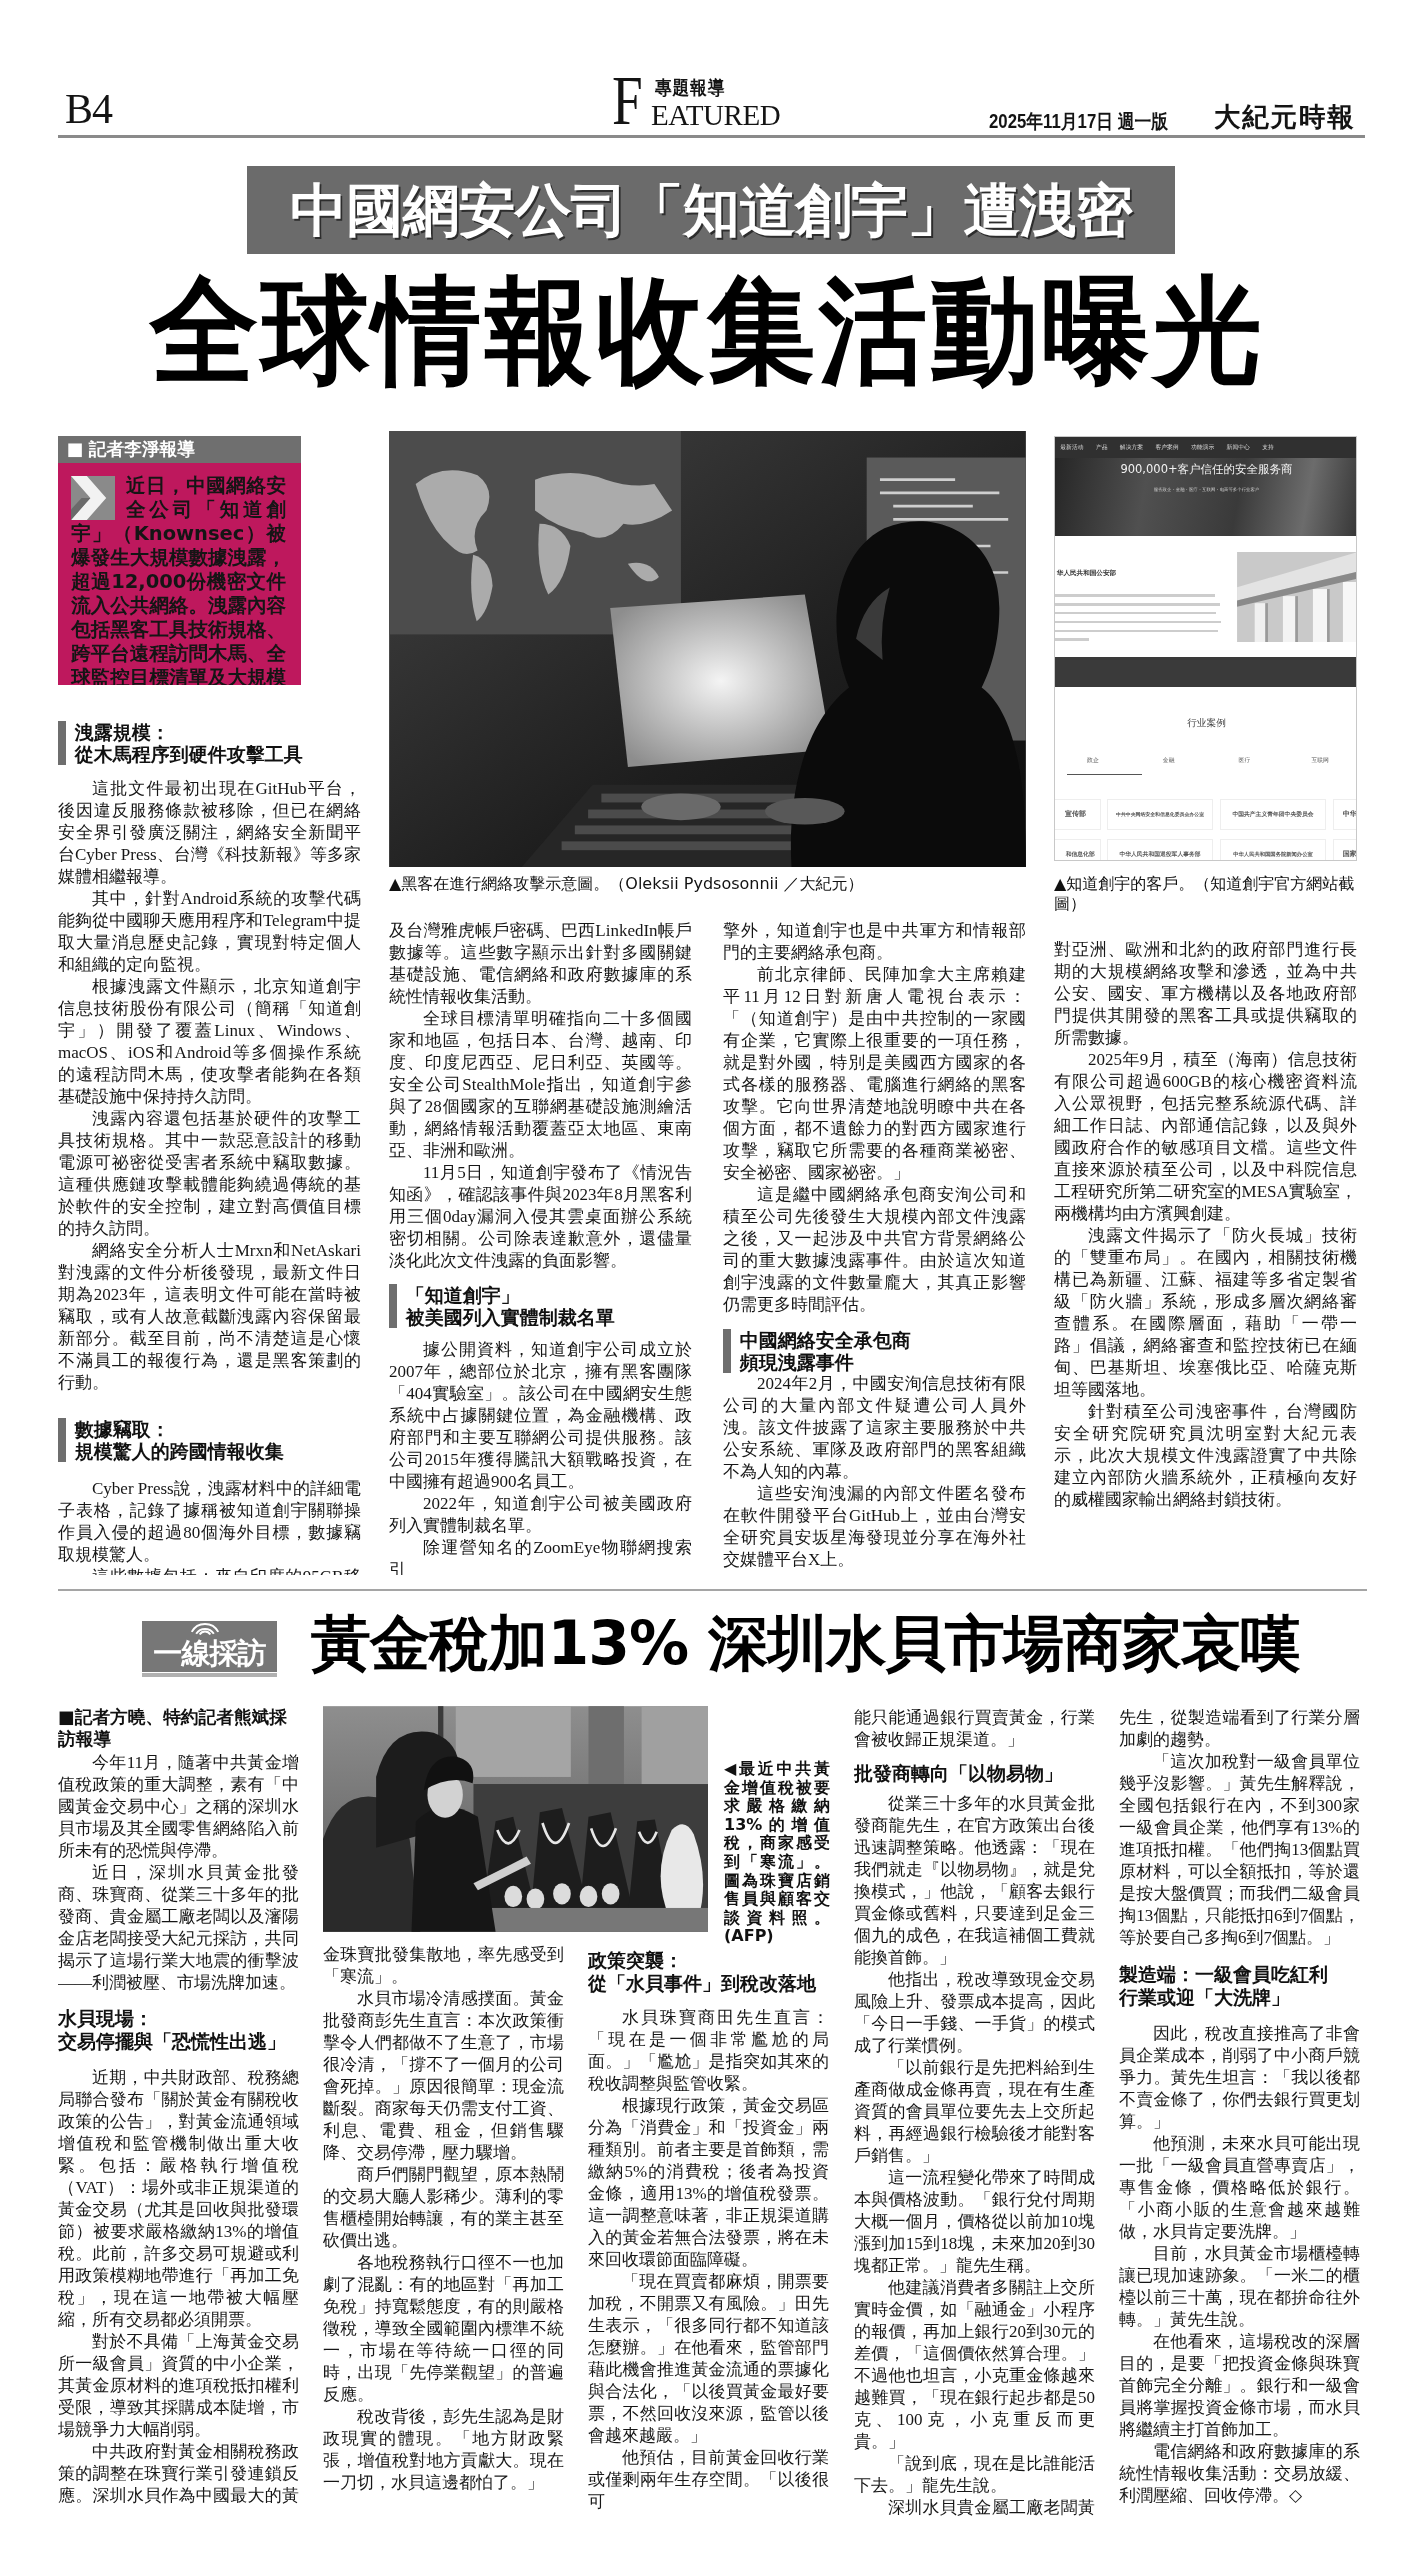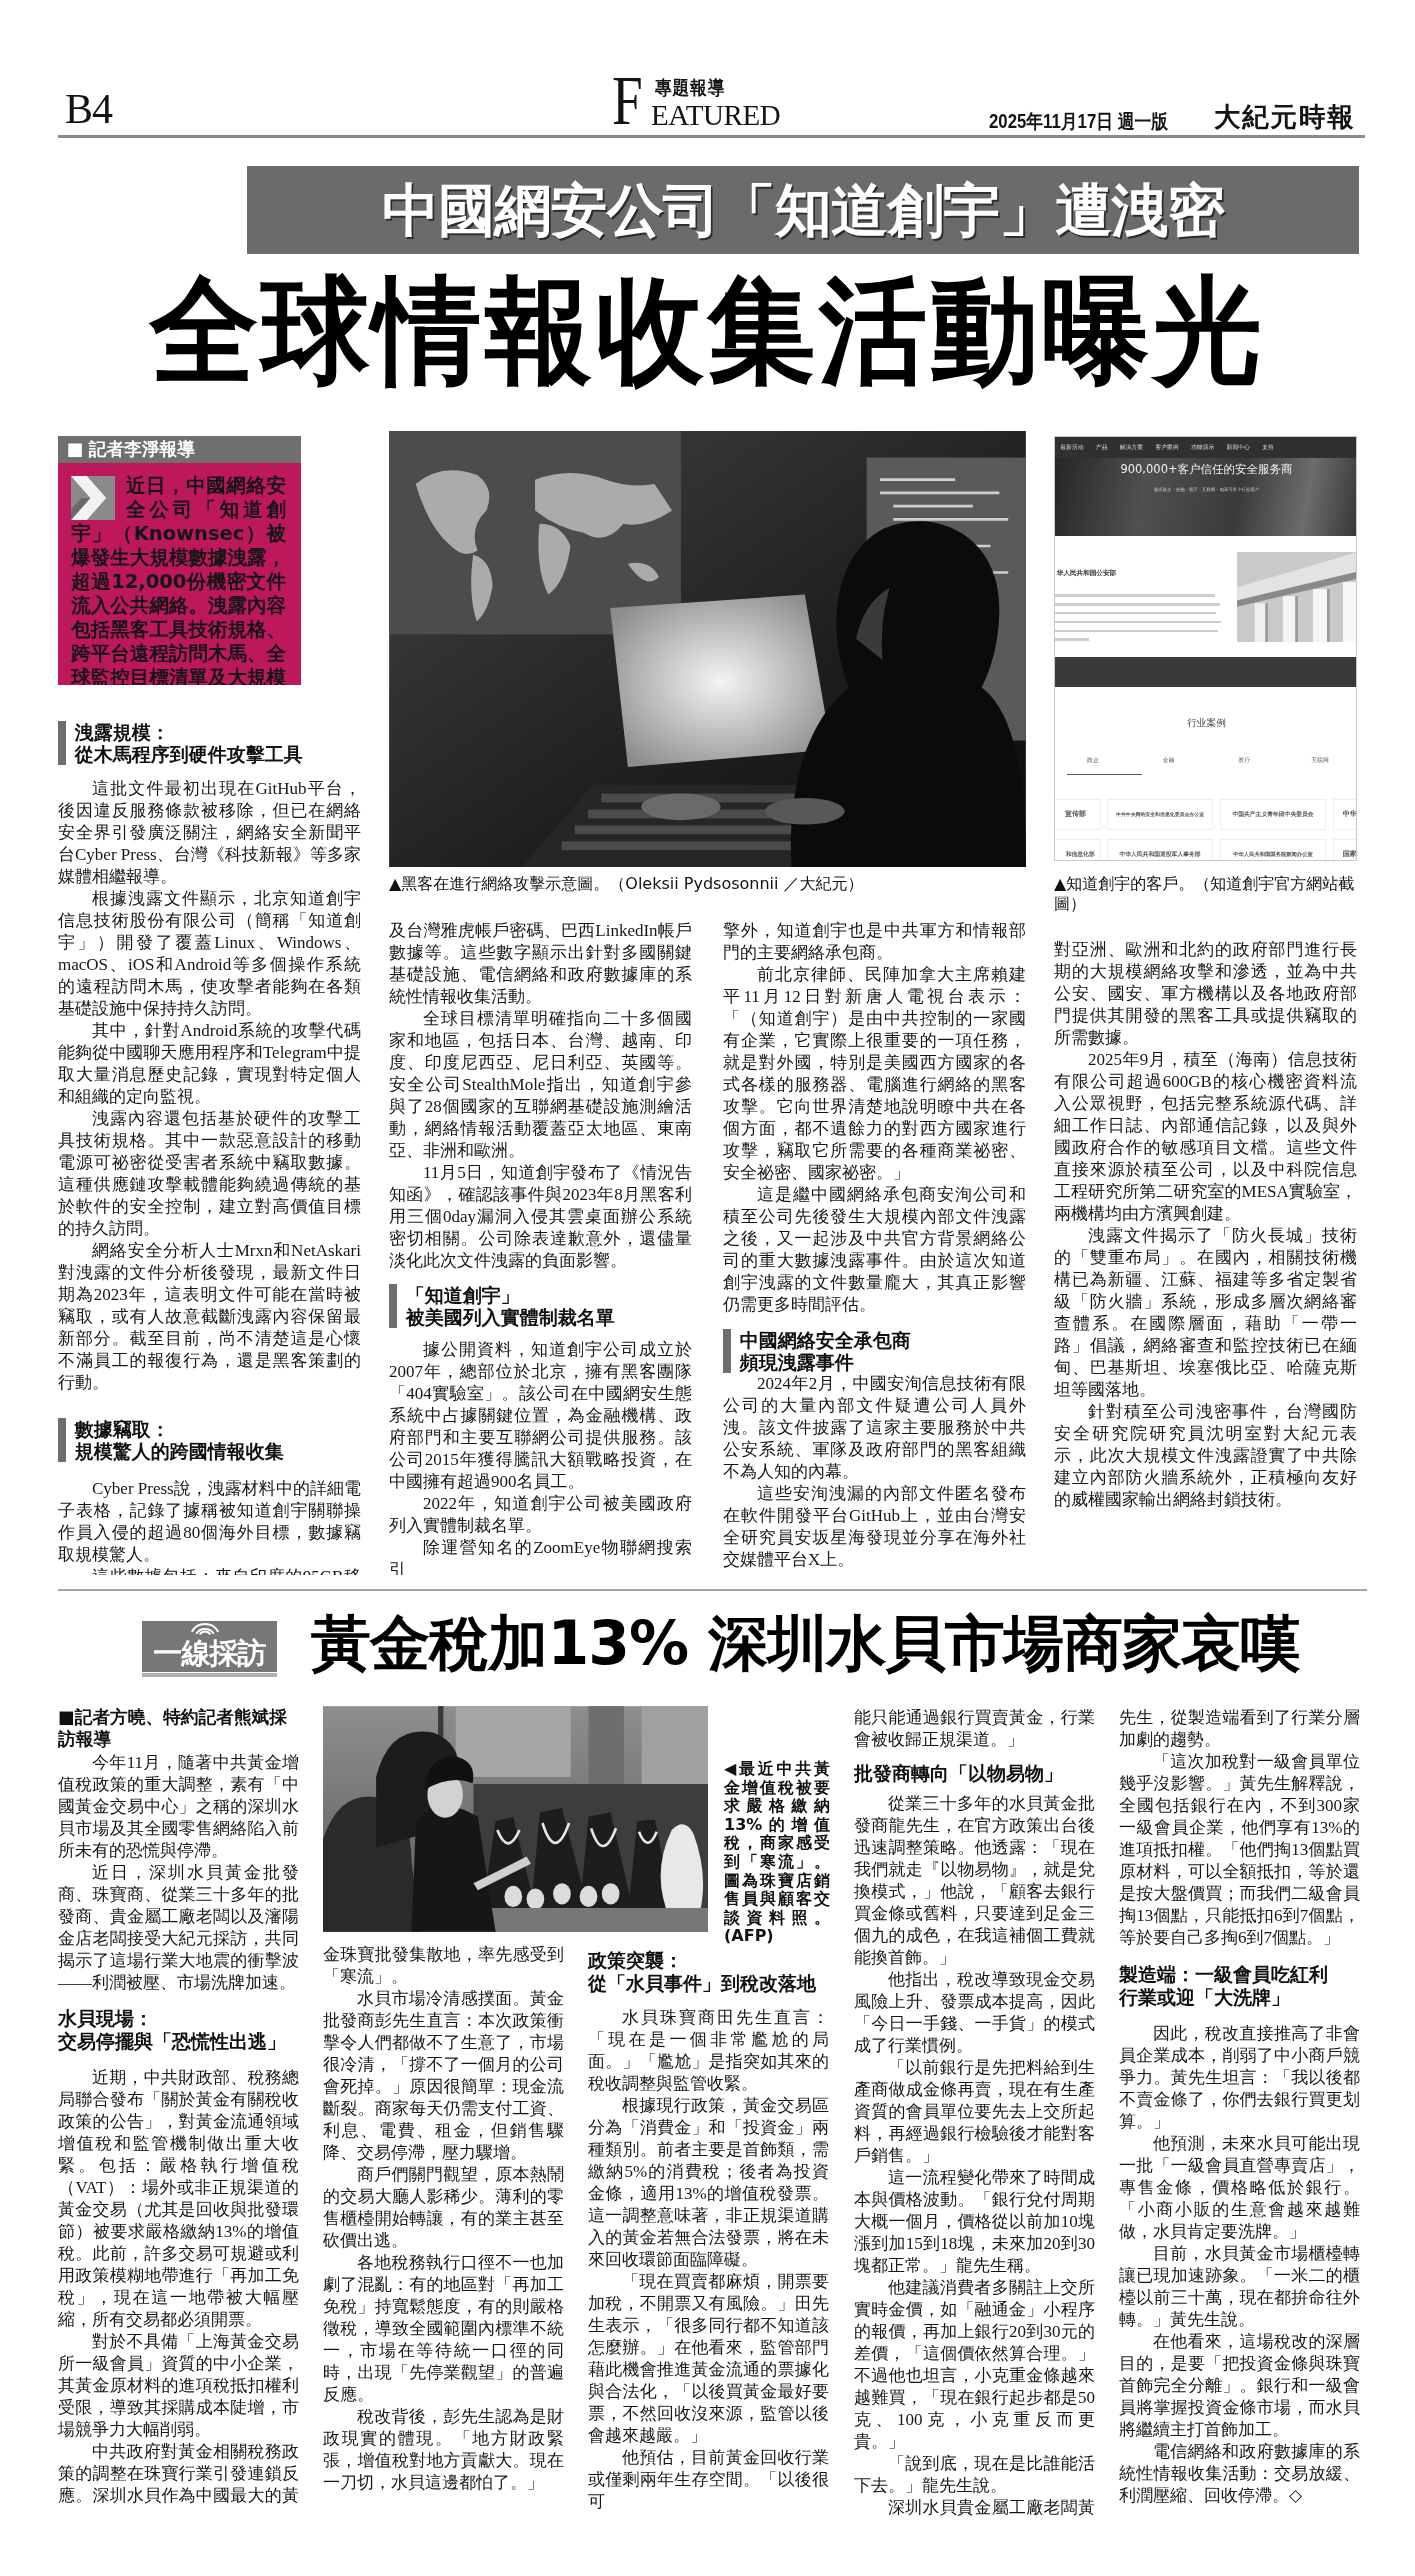--- a/index.html
+++ b/index.html
@@ -7,21 +7,21 @@
 body{position:relative;overflow:hidden;color:#141414;font-family:"Liberation Serif","DejaVu Serif",serif}
 .abs{position:absolute}
 
 .pg{left:65px;top:88px;font:42px/1 "Liberation Serif",serif;letter-spacing:-0.9px;white-space:nowrap}
 .secF{left:612px;top:67px;font:69px/1 "Liberation Serif",serif;transform:scaleX(.8);transform-origin:left top}
 .secCn{left:655px;top:79px;font:bold 18.6px/1 "DejaVu Sans",sans-serif;letter-spacing:0.9px;white-space:nowrap;transform:scaleX(.9);transform-origin:left top}
 .secEn{left:651px;top:101px;font:29px/1 "Liberation Serif",serif;letter-spacing:-0.4px;white-space:nowrap}
 .date{left:989px;top:112px;font:bold 19.5px/1 "Liberation Sans",sans-serif;transform:scaleX(.86);transform-origin:left top;white-space:nowrap}
 .mast{left:1214px;top:104px;font:bold 26.5px/1 "DejaVu Serif",serif;letter-spacing:1.8px;white-space:nowrap}
 .hrule{left:58px;top:135px;width:1307px;height:2.7px;background:#8a8a8a}
-.kicker{left:247px;top:166px;width:1112px;height:88px;background:#6b6b6b;color:#fff;font:bold 57px/88px "DejaVu Sans",sans-serif;text-align:center;text-shadow:1.8px 1.8px 0 #2d2d2d;white-space:nowrap;letter-spacing:-0.9px;overflow:hidden}
+.kicker{left:247px;top:166px;width:928px;height:88px;background:#6b6b6b;color:#fff;font:bold 57px/88px "DejaVu Sans",sans-serif;text-align:center;text-shadow:1.8px 1.8px 0 #2d2d2d;white-space:nowrap;letter-spacing:-0.9px;overflow:hidden}
 .headline{left:0;width:1415px;top:272px;text-align:center;font:bold 108px/1 "DejaVu Serif",serif;letter-spacing:3.5px;transform:scaleY(1.08);transform-origin:center top;white-space:nowrap;color:#000}
 
 .lead{left:58px;top:436px;width:243px;height:249px;background:#be185d;overflow:hidden}
 .lead-bar{height:26.5px;background:#6f6f6f;color:#fff;font:bold 17.7px/26.5px "DejaVu Sans",sans-serif;padding-left:8.8px;white-space:nowrap}
 .lead-bar .mk{margin-right:5.3px}
 .lead-text{padding:11.5px 15px 0 13.3px;font:bold 19.5px/24px "DejaVu Sans",sans-serif;text-align:justify;color:#151515}
 .lead-icon{float:left;width:44px;height:44px;margin:1.8px 10.6px 0 0}
 
 .col{position:absolute;font-size:17px;line-height:22px;text-align:justify;overflow:hidden;color:#161616}
 .top{width:303px}
@@ -95,22 +95,22 @@
     <span>近日，中國網絡安全公司「知道創宇」（Knownsec）被爆發生大規模數據洩露，超過12,000份機密文件流入公共網絡。洩露內容包括黑客工具技術規格、跨平台遠程訪問木馬、全球監控目標清單及大規模數據竊取記錄，涉及二十多個國家和地區的逾80家機構。</span>
   </div>
 </div>
 
 <div class="col top" style="left:58px;top:721px;height:854px">
   <div class="sub bar" style="margin-bottom:13.3px">
     <span>洩露規模：</span>
     <span>從木馬程序到硬件攻擊工具</span>
   </div>
   <p>這批文件最初出現在GitHub平台，後因違反服務條款被移除，但已在網絡安全界引發廣泛關注，網絡安全新聞平台Cyber Press、台灣《科技新報》等多家媒體相繼報導。</p>
+  <p>其中，針對Android系統的攻擊代碼能夠從中國聊天應用程序和Telegram中提取大量消息歷史記錄，實現對特定個人和組織的定向監視。</p>
   <p>根據洩露文件顯示，北京知道創宇信息技術股份有限公司（簡稱「知道創宇」）開發了覆蓋Linux、Windows、macOS、iOS和Android等多個操作系統的遠程訪問木馬，使攻擊者能夠在各類基礎設施中保持持久訪問。</p>
-  <p>其中，針對Android系統的攻擊代碼能夠從中國聊天應用程序和Telegram中提取大量消息歷史記錄，實現對特定個人和組織的定向監視。</p>
   <p>洩露內容還包括基於硬件的攻擊工具技術規格。其中一款惡意設計的移動電源可祕密從受害者系統中竊取數據。這種供應鏈攻擊載體能夠繞過傳統的基於軟件的安全控制，建立對高價值目標的持久訪問。</p>
   <p>網絡安全分析人士Mrxn和NetAskari對洩露的文件分析後發現，最新文件日期為2023年，這表明文件可能在當時被竊取，或有人故意截斷洩露內容保留最新部分。截至目前，尚不清楚這是心懷不滿員工的報復行為，還是黑客策劃的行動。</p>
   <div class="sub bar" style="margin-top:24px;margin-bottom:16px">
     <span>數據竊取：</span>
     <span>規模驚人的跨國情報收集</span>
   </div>
   <p>Cyber Press說，洩露材料中的詳細電子表格，記錄了據稱被知道創宇關聯操作員入侵的超過80個海外目標，數據竊取規模驚人。</p>
   <p class="brk">這些數據包括：來自印度的95GB移民記錄、韓國電信運營商LG UPlus的3TB通話記錄、台灣的459GB道路規劃數據，以</p>
 </div>
 

